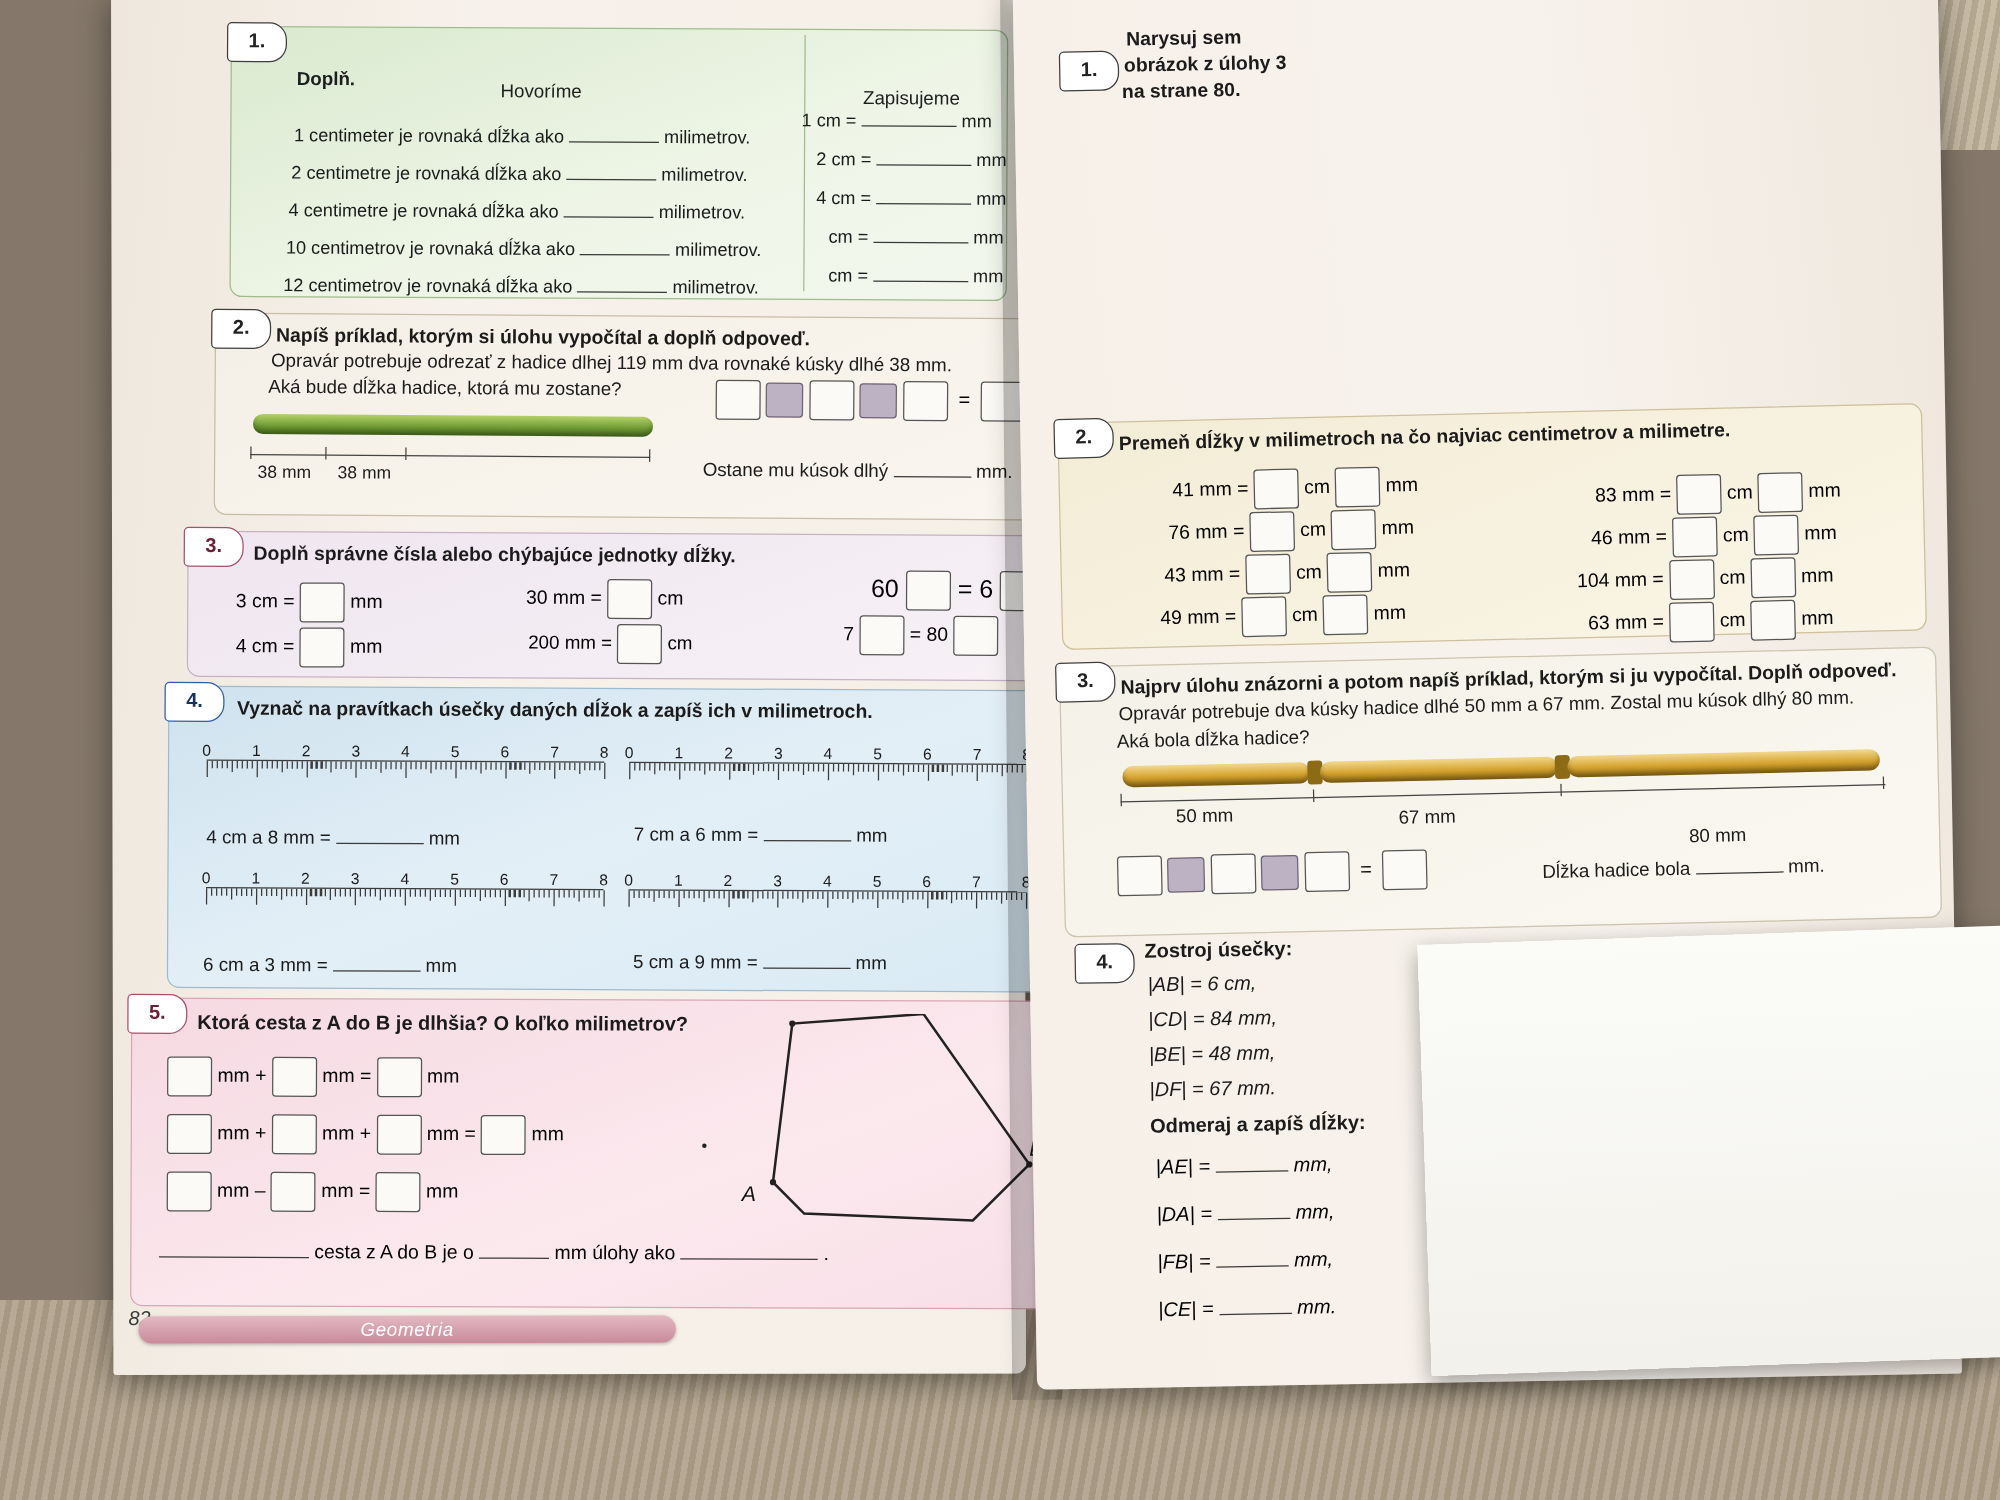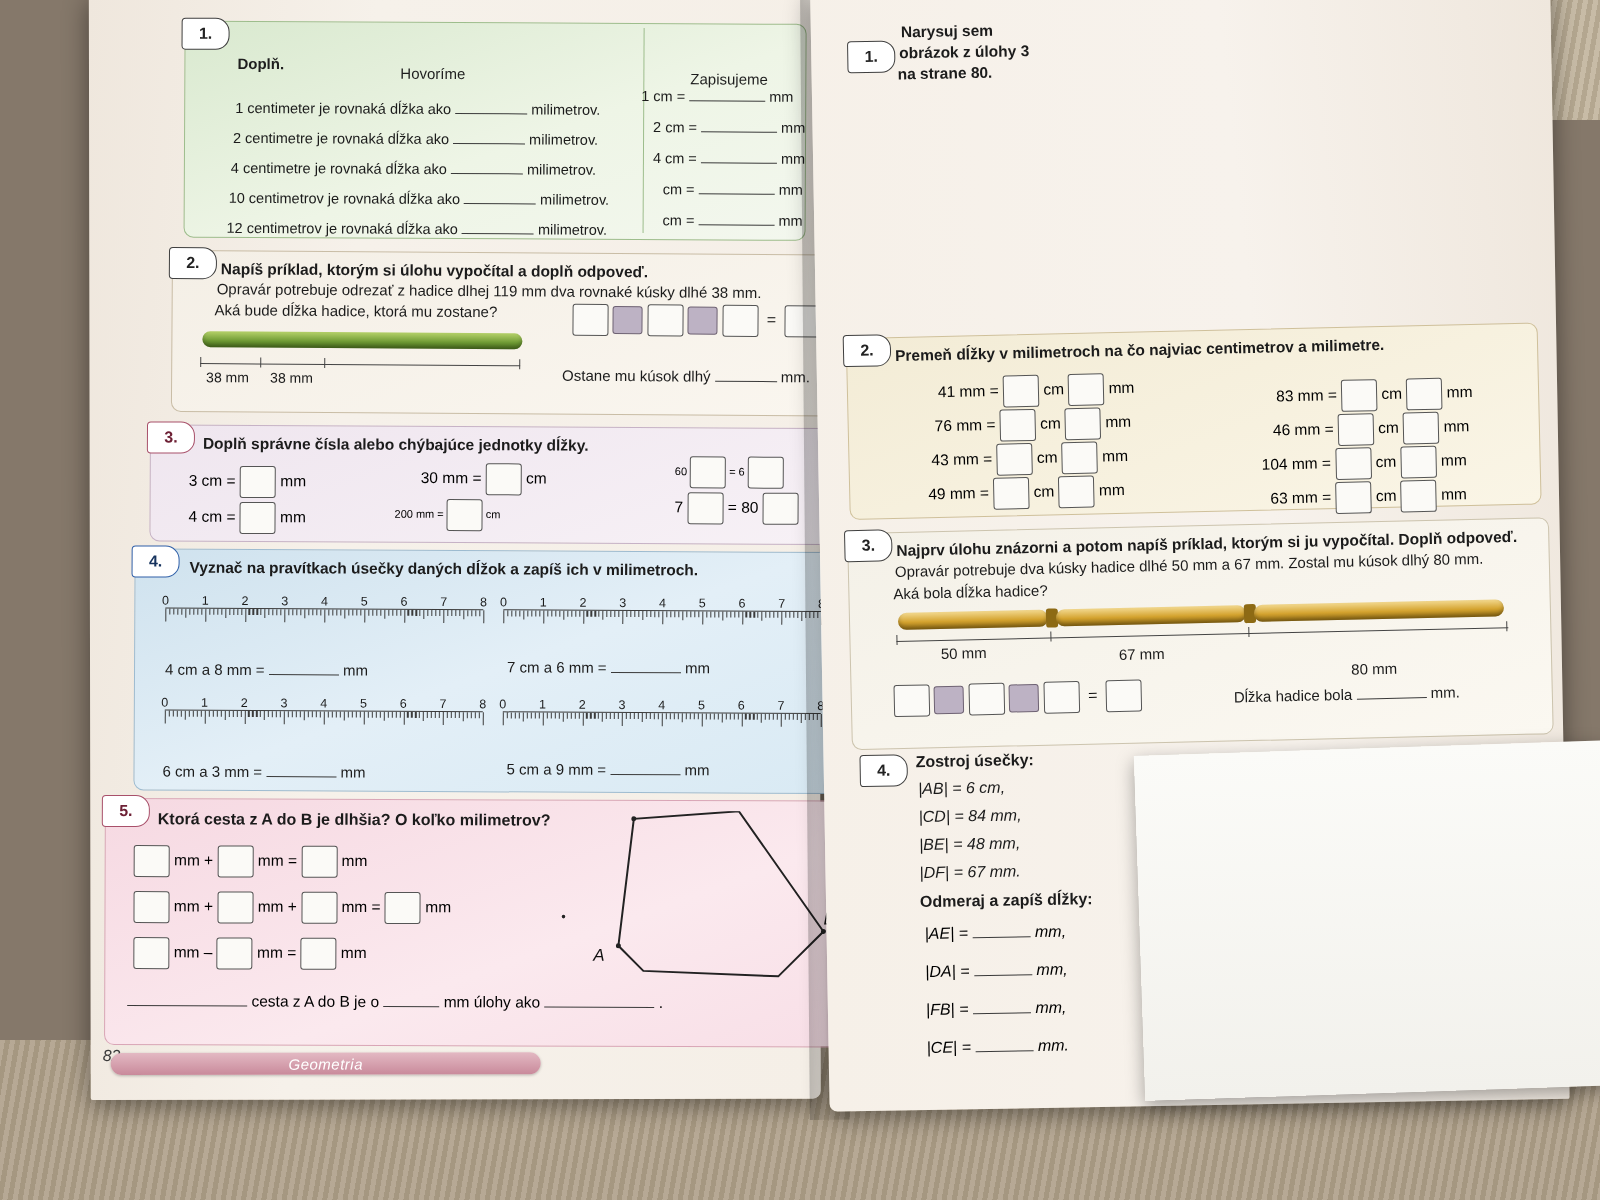--- a/index.html
+++ b/index.html
@@ -271,26 +271,26 @@
       <div style="position:absolute;left:38px;top:76px;font-size:15.5px;">
         <span>4 cm =</span>
         <span class="box"></span>
         <span>mm</span>
       </div>
       <div style="position:absolute;left:270px;top:36px;font-size:15.5px;">
         <span>30 mm =</span>
         <span class="box"></span>
         <span>cm</span>
       </div>
-      <div style="position:absolute;left:244px;top:72px;font-size:11px;">
+      <div style="position:absolute;left:272px;top:72px;font-size:15px;">
         <span>200 mm =</span>
         <span class="box"></span>
         <span>cm</span>
       </div>
-      <div style="position:absolute;left:524px;top:28px;font-size:11px;">
+      <div style="position:absolute;left:546px;top:28px;font-size:20px;">
         <span>60</span>
         <span class="box"></span>
         <span>= 6</span>
         <span class="box"></span>
       </div>
       <div style="position:absolute;left:524px;top:64px;font-size:15.5px;">
         <span>7</span>
         <span class="box"></span>
         <span>= 80</span>
         <span class="box"></span>

